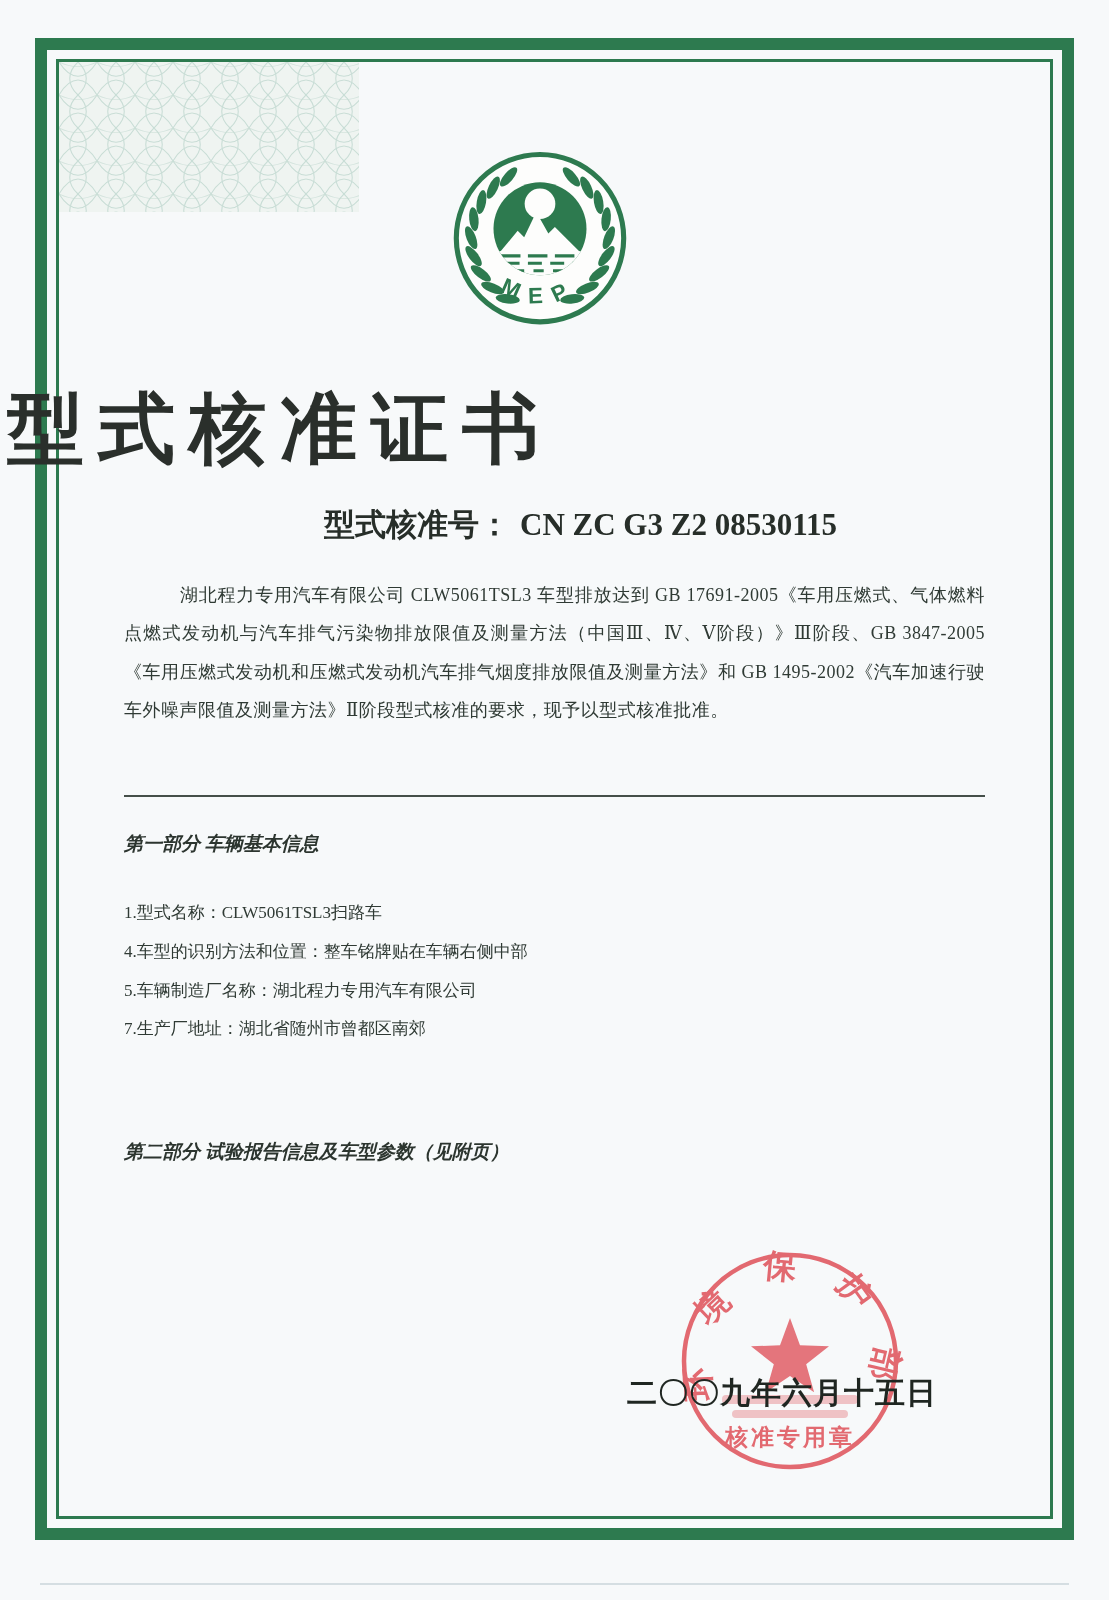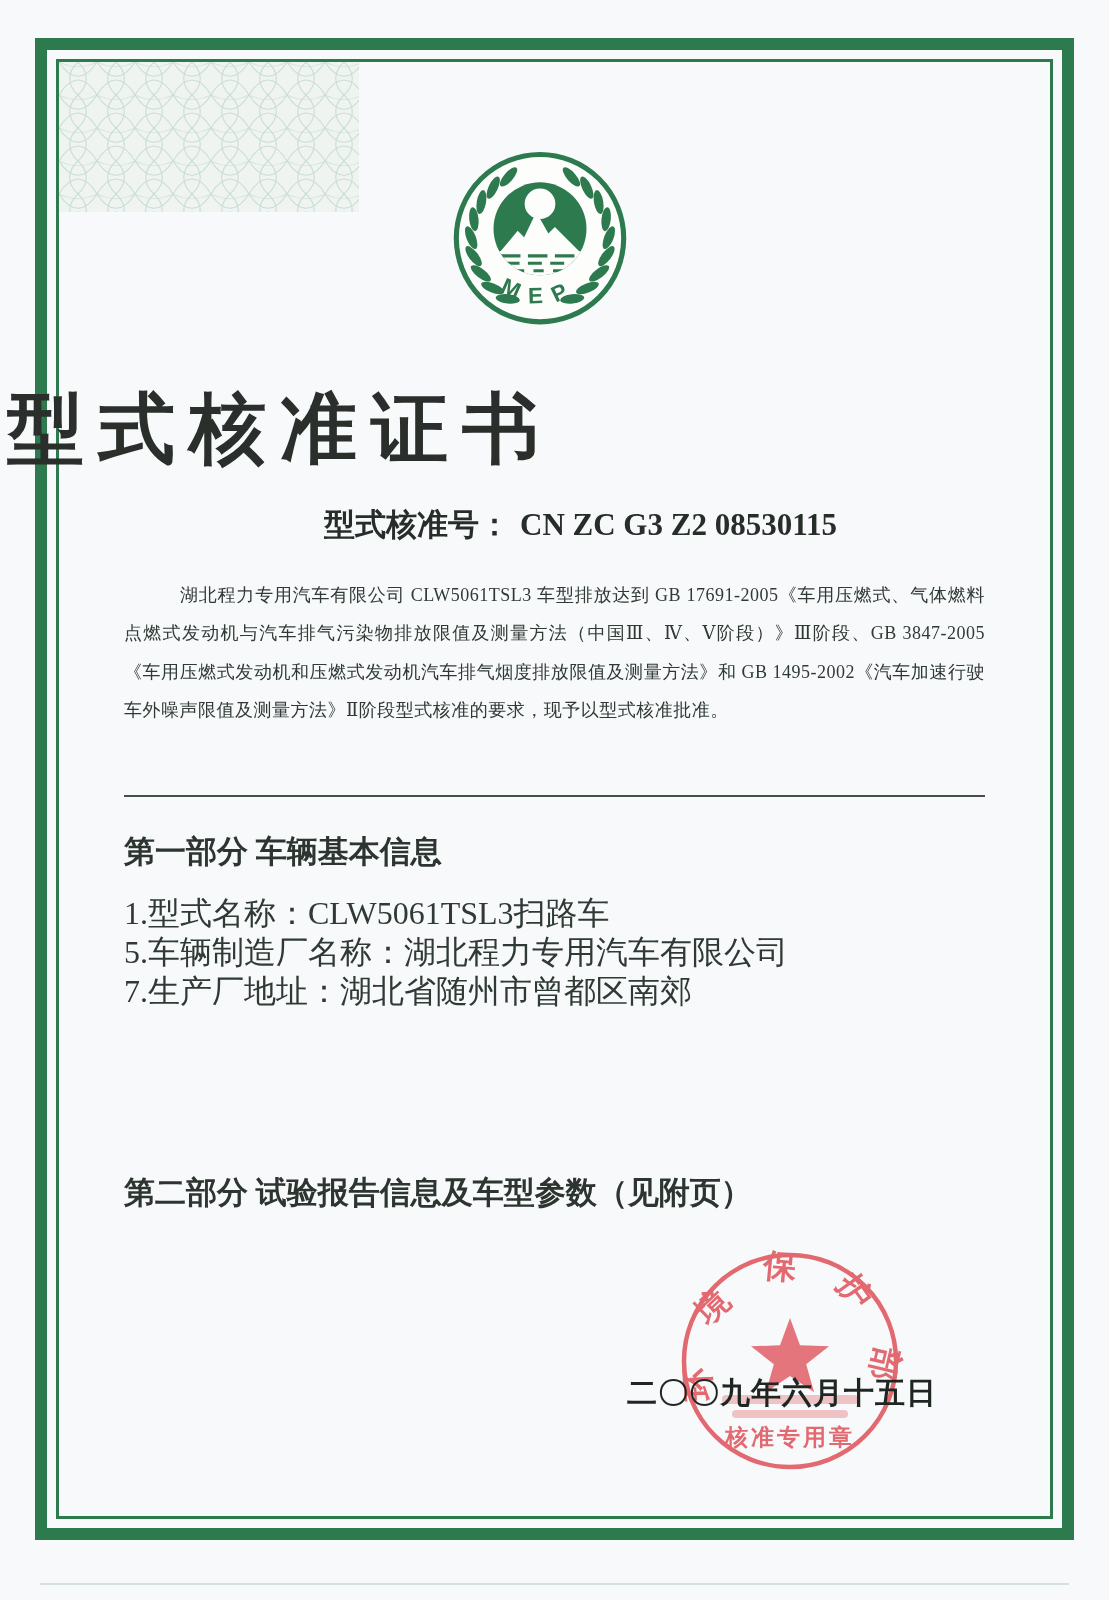--- a/index.html
+++ b/index.html
@@ -15,24 +15,24 @@
   .title{position:absolute;left:0;top:378px;width:100%;text-align:left;
         font-size:77px;font-weight:bold;letter-spacing:14px;padding-left:7px;
         box-sizing:border-box;color:#2a2f2b;}
   .approval-line{position:absolute;left:0;top:504px;width:100%;text-align:center;
         font-size:31px;font-weight:bold;color:#272e29;padding-left:26px;}
   .approval-line .num{padding-left:10px;font-family:"Liberation Serif","DejaVu Serif",serif;}
   .body-par{position:absolute;left:124px;top:576px;width:861px;font-size:18px;
         line-height:38.4px;text-align:justify;text-align-last:left;text-indent:56px;
         color:#2f3a34;letter-spacing:0.5px;}
   .rule{position:absolute;left:124px;top:795px;width:861px;height:2px;background:#454f49;}
-  .sec-heading{position:absolute;left:124px;font-size:31px;font-weight:bold;color:#2c352f;}
+  .sec-heading{position:absolute;left:124px;font-size:19px;font-weight:bold;color:#2c352f;font-style:italic;}
   .sec1-heading{top:831px;}
-  .sec2-heading{top:1172px;}
-  .fields{position:absolute;left:124px;top:894px;font-size:32px;line-height:38.8px;color:#2f3a34;}
+  .sec2-heading{top:1139px;}
+  .fields{position:absolute;left:124px;top:894px;font-size:17px;line-height:38.8px;color:#2f3a34;}
   .seal{position:absolute;left:666px;top:1237px;width:248px;height:248px;opacity:.88;}
   .date{position:absolute;left:627px;top:1373px;font-size:30px;font-weight:600;
         letter-spacing:1px;color:#1f2621;z-index:5;text-align:right;}
   .scan-line{position:absolute;left:40px;right:40px;top:1583px;height:2px;
         background:#c9d4da;opacity:.75;}
 </style>
 </head>
 <body>
 
 <div class="page">
@@ -108,20 +108,21 @@
       <span>型式核准号：</span><span class="num">CN ZC G3 Z2 08530115</span>
     </div>
 
     <div class="body-par">湖北程力专用汽车有限公司 CLW5061TSL3 车型排放达到 GB 17691-2005《车用压燃式、气体燃料点燃式发动机与汽车排气污染物排放限值及测量方法（中国Ⅲ、Ⅳ、Ⅴ阶段）》Ⅲ阶段、GB 3847-2005《车用压燃式发动机和压燃式发动机汽车排气烟度排放限值及测量方法》和 GB 1495-2002《汽车加速行驶车外噪声限值及测量方法》Ⅱ阶段型式核准的要求，现予以型式核准批准。</div>
 
     <div class="rule"></div>
 
     <div class="sec-heading sec1-heading">第一部分  车辆基本信息</div>
     <div class="fields">
       <div>1.型式名称：CLW5061TSL3扫路车</div>
+      <div>4.车型的识别方法和位置：整车铭牌贴在车辆右侧中部</div>
       <div>5.车辆制造厂名称：湖北程力专用汽车有限公司</div>
       <div>7.生产厂地址：湖北省随州市曾都区南郊</div>
     </div>
 
     <div class="sec-heading sec2-heading">第二部分  试验报告信息及车型参数（见附页）</div>
 
     <svg class="seal" viewBox="0 0 248 248" xmlns="http://www.w3.org/2000/svg">
       <defs>
         <path id="sealArc" d="M53 165 A82 82 0 1 1 195 165" fill="none"></path>
       </defs>

